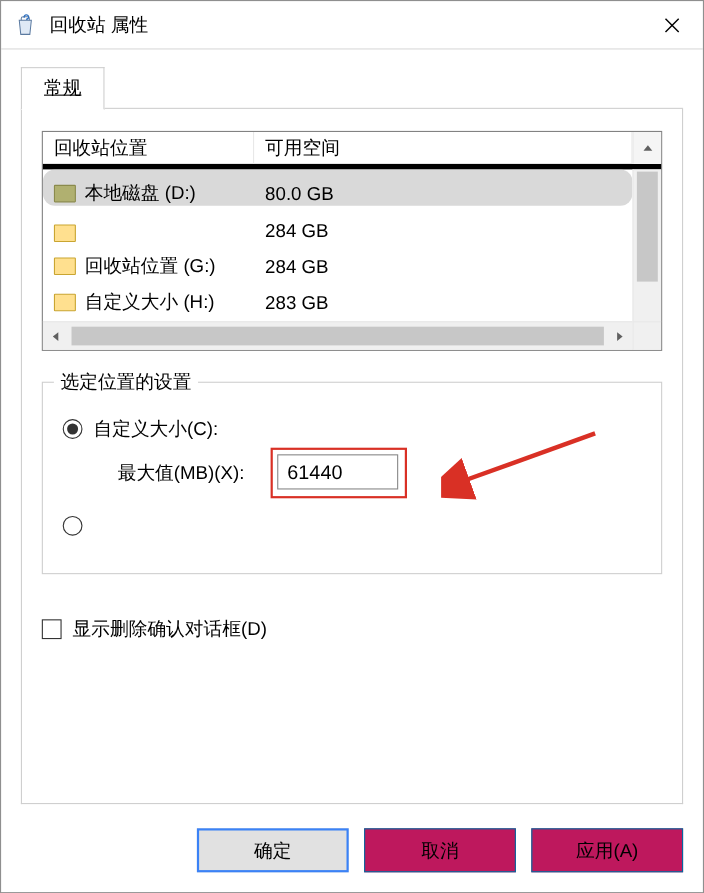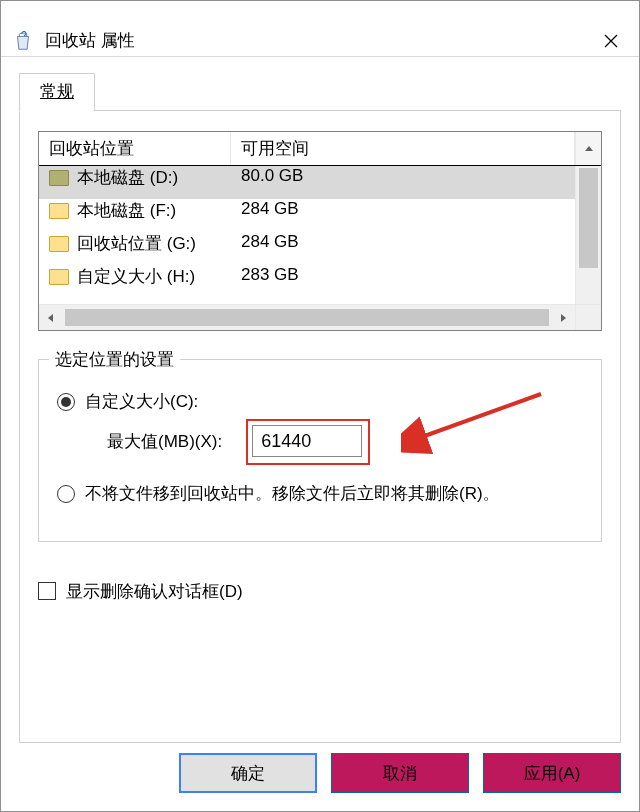--- a/index.html
+++ b/index.html
@@ -12,26 +12,25 @@
     color: #000;
   }
   .window {
     position: relative;
     width: 640px; height: 812px;
     border: 1px solid #8f8f8f;
     background: #fff;
   }
   
   .titlebar {
-    height: 32px;
+    height: 44px;
     display: flex;
     align-items: center;
     padding: 0 0 0 10px;
     border-bottom: 1px solid #d9d9d9;
-    margin-top: 24px;
   }
   .titlebar .icon-wrap {
     width: 24px; height: 24px;
     margin-right: 10px;
     display: inline-flex; align-items: center; justify-content: center;
   }
   .titlebar .title { font-size: 17px; }
   .titlebar .close {
     margin-left: auto;
     width: 56px; height: 44px;
@@ -73,21 +72,21 @@
   .listview {
     position: relative;
     border: 1px solid #828282;
     height: 200px;
     background: #fff;
   }
   .lv-header {
     display: flex;
     height: 34px;
     align-items: stretch;
-    border-bottom: 1px solid #000000;
+    border-bottom: 5px solid #000000;
     text-align: right;
   }
   .lv-header .col {
     display: flex; align-items: center;
     padding: 0 10px;
     font-size: 17px;
     border-right: 1px solid #e8e8e8;
   }
   .lv-header .upbtn {
     width: 26px;
@@ -96,21 +95,22 @@
     background: #f5f5f5;
   }
   .lv-body {
     position: absolute;
     top: 34px; left: 0; right: 26px; bottom: 26px;
     overflow: hidden;
   }
   .lv-row {
     display: flex;
     height: 33px;
-    align-items: flex-start;
+    align-items: flex-end;
+    border-radius: 11px;
   }
   .lv-row.selected { background: #d9d9d9; }
   .lv-cell { padding: 0 10px; font-size: 17px; display:flex; align-items:center; }
   .lv-cell.loc { width: 192px; }
   .lv-cell.spc { flex: 1; }
   .folder-icon {
     width: 20px; height: 16px;
     margin-right: 8px;
     display: inline-block;
     background: #ffe08f;
@@ -293,21 +293,20 @@
         <div class="lv-row selected">
           <div class="lv-cell loc">
               <span class="folder-icon olive"></span>
               <span>本地磁盘 (D:)</span>
             </div>
           <div class="lv-cell spc">80.0 GB</div>
         </div>
         <div class="lv-row">
           <div class="lv-cell loc">
               <span class="folder-icon"></span>
-              <span>本地磁盘 (F:)</span>
             </div>
           <div class="lv-cell spc">284 GB</div>
         </div>
         <div class="lv-row">
           <div class="lv-cell loc">
               <span class="folder-icon"></span>
               <span>回收站位置 (G:)</span>
             </div>
           <div class="lv-cell spc">284 GB</div>
         </div>
@@ -351,21 +350,20 @@
       <div class="maxval-row">
         <span>最大值(MB)(X):</span>
         <span class="maxval-input-wrap">
           <input class="maxval-input" value="61440" style="">
           <span class="highlight-box"></span>
         </span>
       </div>
 
       <div class="radio-row second">
         <span class="radio"></span>
-        <span>不将文件移到回收站中。移除文件后立即将其删除(R)。</span>
       </div>
     </div>
 
     <div class="checkbox-row">
       <span class="checkbox"></span>
       <span>显示删除确认对话框(D)</span>
     </div>
 
   </div>
 

